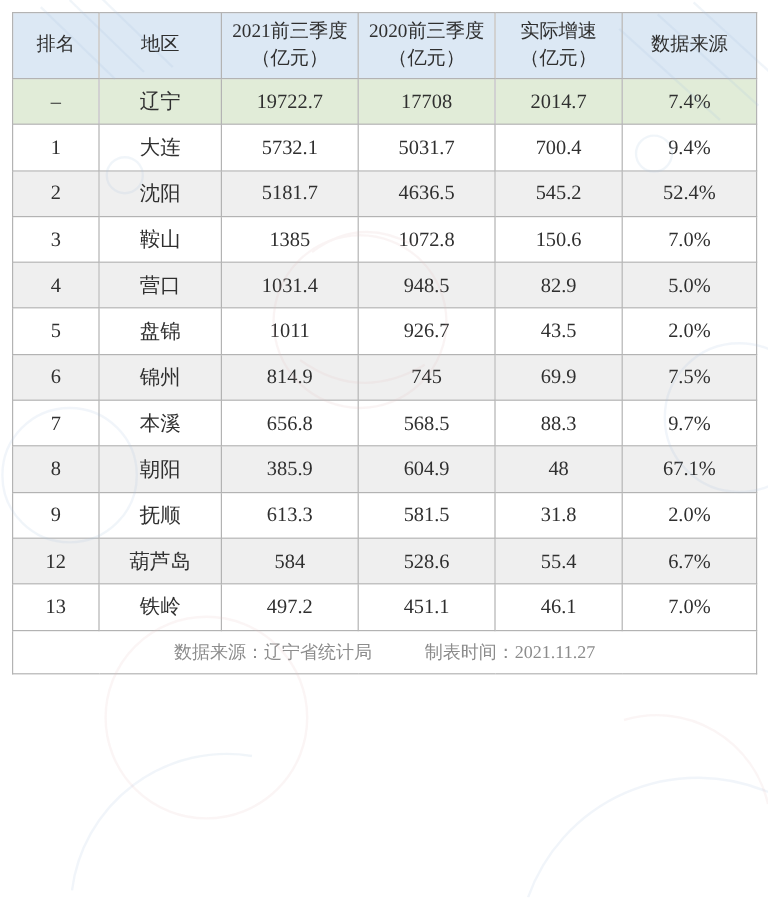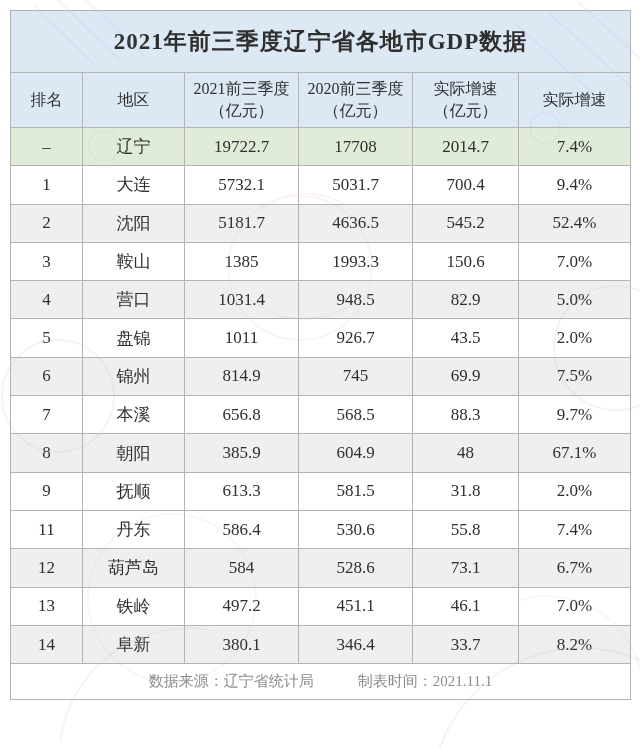--- a/index.html
+++ b/index.html
@@ -51,29 +51,26 @@
     <colgroup>
       <col style="width:72px">
         <col style="width:102px">
         <col style="width:114px">
       <col style="width:114px">
         <col style="width:106px">
         <col style="width:112px">
     </colgroup>
     <thead>
       <tr>
-        <th class="title-cell" colspan="6">2021年前三季度辽宁省各地市GDP数据</th>
-      </tr>
-      <tr>
         <th class="header-cell">排名</th>
         <th class="header-cell">地区</th>
         <th class="header-cell">2021前三季度（亿元）</th>
         <th class="header-cell">2020前三季度（亿元）</th>
         <th class="header-cell">实际增速（亿元）</th>
-        <th class="header-cell">实际增速</th>
+        <th class="header-cell">数据来源</th>
       </tr>
     </thead>
     <tbody>
         <tr class="data-row highlight">
           <td>–</td>
           <td>辽宁</td>
           <td>19722.7</td>
           <td>17708</td>
           <td>2014.7</td>
           <td>7.4%</td>
@@ -91,21 +88,21 @@
           <td>沈阳</td>
           <td>5181.7</td>
           <td>4636.5</td>
           <td>545.2</td>
           <td>52.4%</td>
         </tr>
         <tr class="data-row plain">
           <td>3</td>
           <td>鞍山</td>
           <td>1385</td>
-          <td>1993.3</td>
+          <td>1072.8</td>
           <td>150.6</td>
           <td>7.0%</td>
         </tr>
         <tr class="data-row stripe">
           <td>4</td>
           <td>营口</td>
           <td>1031.4</td>
           <td>948.5</td>
           <td>82.9</td>
           <td>5.0%</td>
@@ -143,59 +140,43 @@
           <td>67.1%</td>
         </tr>
         <tr class="data-row plain">
           <td>9</td>
           <td>抚顺</td>
           <td>613.3</td>
           <td>581.5</td>
           <td>31.8</td>
           <td>2.0%</td>
         </tr>
-        <tr class="data-row plain">
-          <td>11</td>
-          <td>丹东</td>
-          <td>586.4</td>
-          <td>530.6</td>
-          <td>55.8</td>
-          <td>7.4%</td>
-        </tr>
         <tr class="data-row stripe">
           <td>12</td>
           <td>葫芦岛</td>
           <td>584</td>
           <td>528.6</td>
-          <td>73.1</td>
+          <td>55.4</td>
           <td>6.7%</td>
         </tr>
         <tr class="data-row plain">
           <td>13</td>
           <td>铁岭</td>
           <td>497.2</td>
           <td>451.1</td>
           <td>46.1</td>
           <td>7.0%</td>
         </tr>
-        <tr class="data-row stripe">
-          <td>14</td>
-          <td>阜新</td>
-          <td>380.1</td>
-          <td>346.4</td>
-          <td>33.7</td>
-          <td>8.2%</td>
-        </tr>
       </tbody>
     <tfoot>
       <tr>
         <td class="footer-cell" colspan="6">
           <div class="footer-wrap">
             <span>数据来源：辽宁省统计局</span>
-            <span>制表时间：2021.11.1</span>
+            <span>制表时间：2021.11.27</span>
           </div>
         </td>
       </tr>
     </tfoot>
   </table>
 </div>
 
 <svg class="wm" width="640" height="748" viewBox="0 0 640 748" aria-hidden="true">
   <g stroke="#a9c3df" fill="none" stroke-width="2" opacity="0.16">
     <path d="M34 6 L96 66 M58 0 L120 60 M82 -4 L144 56"></path>

